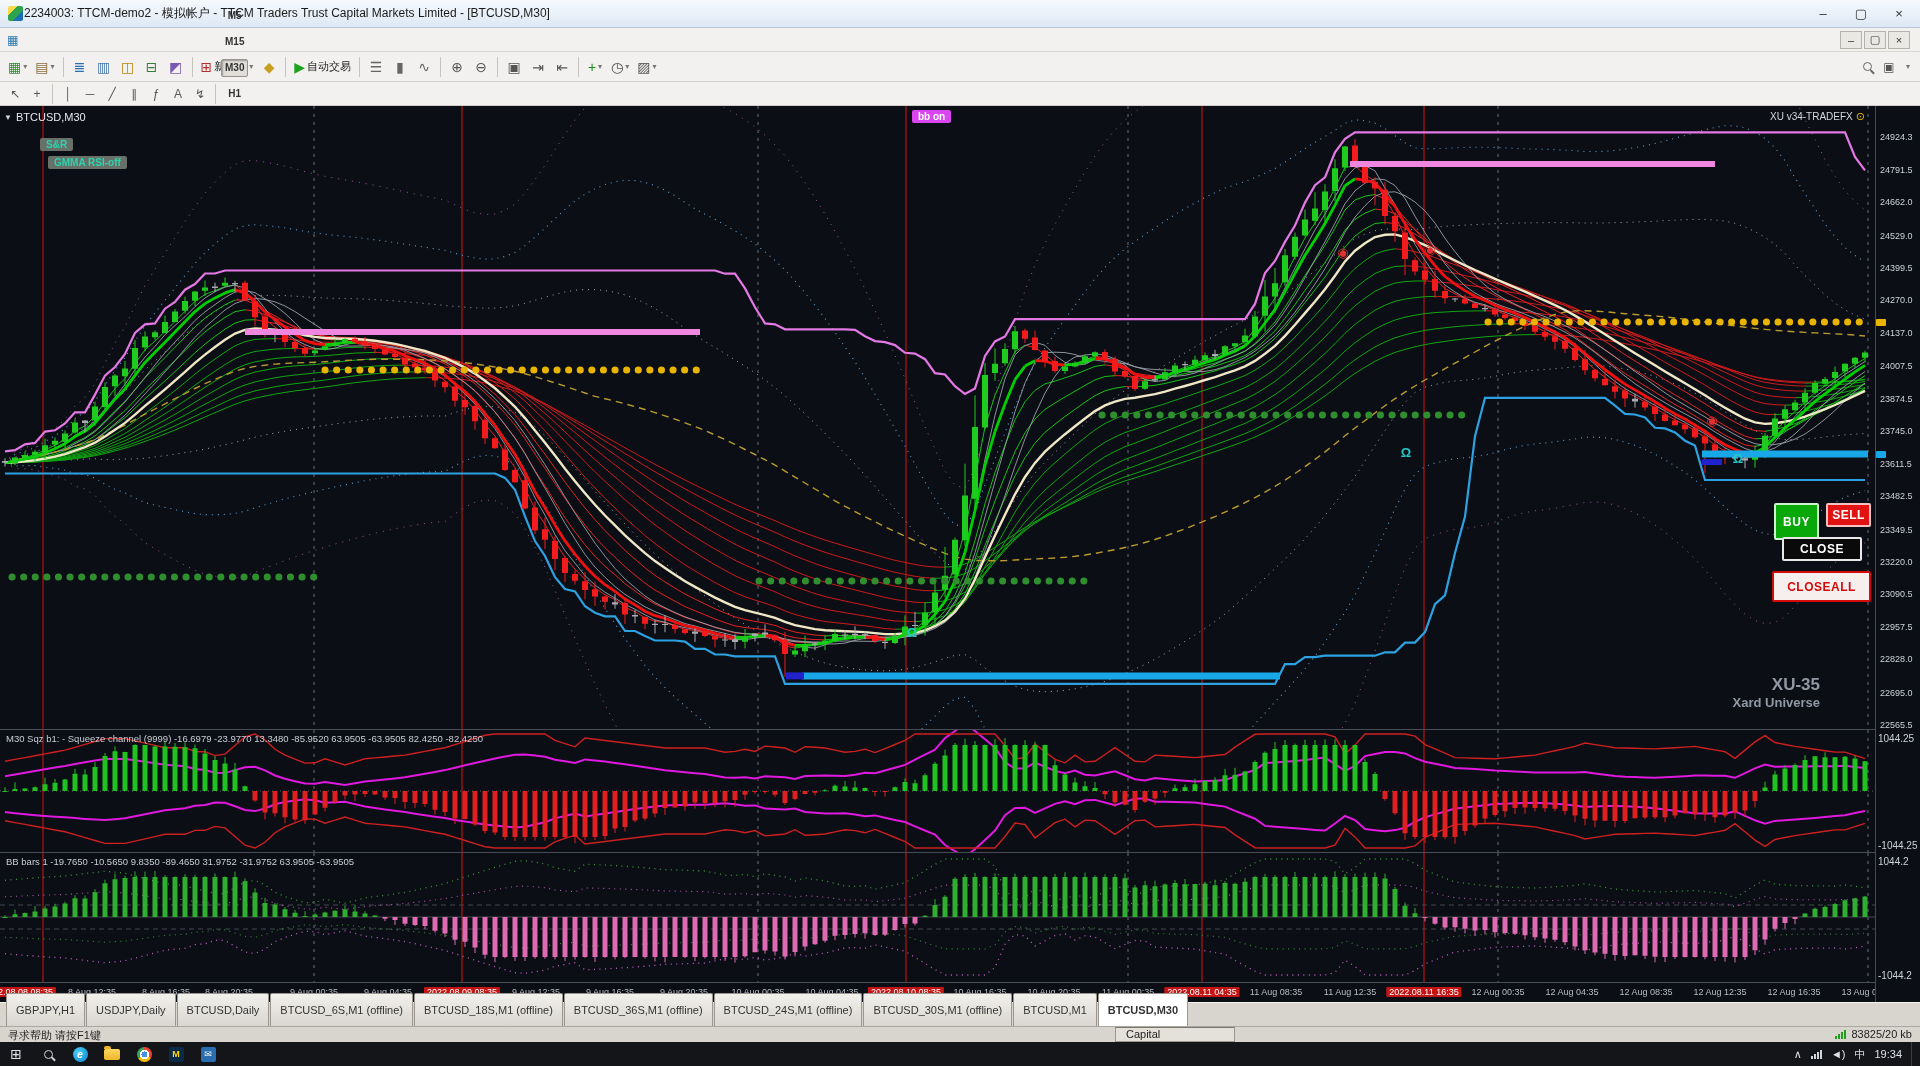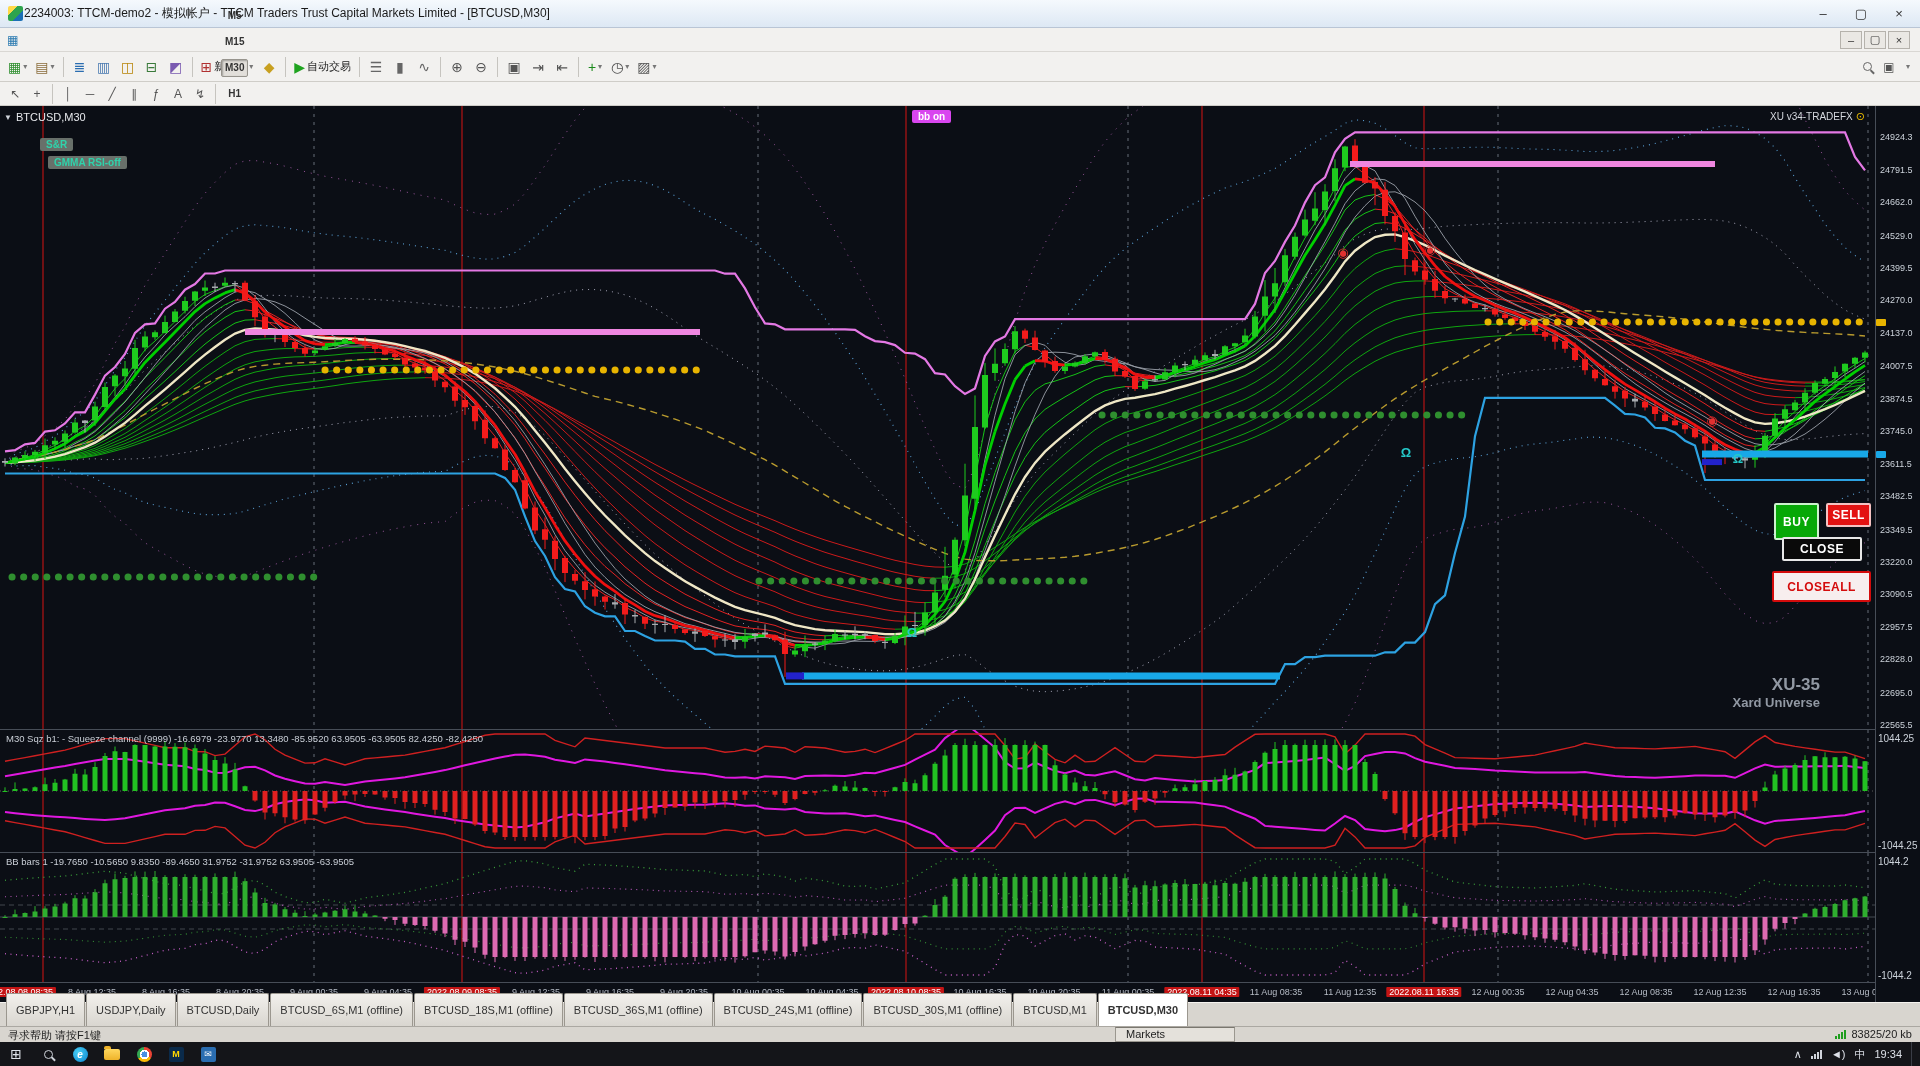--- a/index.html
+++ b/index.html
@@ -388,21 +388,21 @@
           <path d="M2.5 64.0h5v1.0h-5zM12.5 61.2h5v2.8h-5zM22.5 59.9h5v4.1h-5zM32.5 58.5h5v5.5h-5zM42.5 55.4h5v8.6h-5zM52.5 53.5h5v10.5h-5zM62.5 50.4h5v13.6h-5zM72.5 45.3h5v18.7h-5zM82.5 45.5h5v18.5h-5zM92.5 39.2h5v24.8h-5zM102.5 30.3h5v33.7h-5zM112.5 26.3h5v37.7h-5zM122.5 24.9h5v39.1h-5zM132.5 24.0h5v40.0h-5zM142.5 24.0h5v40.0h-5zM152.5 24.0h5v40.0h-5zM162.5 24.0h5v40.0h-5zM172.5 24.0h5v40.0h-5zM182.5 24.0h5v40.0h-5zM192.5 24.0h5v40.0h-5zM202.5 24.0h5v40.0h-5zM212.5 24.0h5v40.0h-5zM222.5 24.0h5v40.0h-5zM232.5 24.0h5v40.0h-5zM242.5 28.2h5v35.8h-5zM252.5 39.5h5v24.5h-5zM262.5 50.0h5v14.0h-5zM272.5 51.4h5v12.6h-5zM282.5 56.2h5v7.8h-5zM292.5 59.8h5v4.2h-5zM302.5 63.1h5v1.0h-5zM312.5 61.5h5v2.5h-5zM322.5 59.4h5v4.6h-5zM332.5 57.8h5v6.2h-5zM342.5 56.2h5v7.8h-5zM352.5 58.4h5v5.6h-5zM362.5 60.6h5v3.4h-5zM372.5 62.6h5v1.4h-5zM922.5 62.8h5v1.2h-5zM932.5 52.1h5v11.9h-5zM942.5 43.8h5v20.2h-5zM952.5 25.8h5v38.2h-5zM962.5 24.0h5v40.0h-5zM972.5 24.0h5v40.0h-5zM982.5 24.0h5v40.0h-5zM992.5 24.0h5v40.0h-5zM1002.5 24.0h5v40.0h-5zM1012.5 24.0h5v40.0h-5zM1022.5 24.0h5v40.0h-5zM1032.5 24.0h5v40.0h-5zM1042.5 24.0h5v40.0h-5zM1052.5 24.0h5v40.0h-5zM1062.5 24.0h5v40.0h-5zM1072.5 24.0h5v40.0h-5zM1082.5 24.0h5v40.0h-5zM1092.5 24.0h5v40.0h-5zM1102.5 24.0h5v40.0h-5zM1112.5 24.0h5v40.0h-5zM1122.5 25.2h5v38.8h-5zM1132.5 34.4h5v29.6h-5zM1142.5 32.2h5v31.8h-5zM1152.5 33.2h5v30.8h-5zM1162.5 31.4h5v32.6h-5zM1172.5 29.9h5v34.1h-5zM1182.5 31.3h5v32.7h-5zM1192.5 31.1h5v32.9h-5zM1202.5 30.8h5v33.2h-5zM1212.5 32.3h5v31.7h-5zM1222.5 30.1h5v33.9h-5zM1232.5 30.8h5v33.2h-5zM1242.5 28.8h5v35.2h-5zM1252.5 24.0h5v40.0h-5zM1262.5 24.0h5v40.0h-5zM1272.5 24.0h5v40.0h-5zM1282.5 24.0h5v40.0h-5zM1292.5 24.0h5v40.0h-5zM1302.5 24.0h5v40.0h-5zM1312.5 24.0h5v40.0h-5zM1322.5 24.0h5v40.0h-5zM1332.5 24.0h5v40.0h-5zM1342.5 24.0h5v40.0h-5zM1352.5 24.0h5v40.0h-5zM1362.5 24.0h5v40.0h-5zM1372.5 24.0h5v40.0h-5zM1382.5 25.5h5v38.5h-5zM1392.5 36.1h5v27.9h-5zM1402.5 52.8h5v11.2h-5zM1412.5 60.2h5v3.8h-5zM1802.5 60.6h5v3.4h-5zM1812.5 55.7h5v8.3h-5zM1822.5 54.0h5v10.0h-5zM1832.5 51.0h5v13.0h-5zM1842.5 47.3h5v16.7h-5zM1852.5 45.2h5v18.8h-5zM1862.5 43.6h5v20.4h-5z" fill="#2fae2f"></path>
           <path d="M382.5 64.0h5v1.7h-5zM392.5 64.0h5v2.9h-5zM402.5 64.0h5v6.8h-5zM412.5 64.0h5v7.9h-5zM422.5 64.0h5v9.0h-5zM432.5 64.0h5v13.8h-5zM442.5 64.0h5v16.6h-5zM452.5 64.0h5v22.7h-5zM462.5 64.0h5v24.7h-5zM472.5 64.0h5v30.6h-5zM482.5 64.0h5v37.7h-5zM492.5 64.0h5v40.0h-5zM502.5 64.0h5v40.0h-5zM512.5 64.0h5v40.0h-5zM522.5 64.0h5v40.0h-5zM532.5 64.0h5v40.0h-5zM542.5 64.0h5v40.0h-5zM552.5 64.0h5v40.0h-5zM562.5 64.0h5v40.0h-5zM572.5 64.0h5v40.0h-5zM582.5 64.0h5v40.0h-5zM592.5 64.0h5v40.0h-5zM602.5 64.0h5v40.0h-5zM612.5 64.0h5v40.0h-5zM622.5 64.0h5v40.0h-5zM632.5 64.0h5v40.0h-5zM642.5 64.0h5v40.0h-5zM652.5 64.0h5v40.0h-5zM662.5 64.0h5v40.0h-5zM672.5 64.0h5v40.0h-5zM682.5 64.0h5v40.0h-5zM692.5 64.0h5v40.0h-5zM702.5 64.0h5v40.0h-5zM712.5 64.0h5v40.0h-5zM722.5 64.0h5v40.0h-5zM732.5 64.0h5v40.0h-5zM742.5 64.0h5v39.3h-5zM752.5 64.0h5v35.2h-5zM762.5 64.0h5v33.4h-5zM772.5 64.0h5v34.4h-5zM782.5 64.0h5v39.5h-5zM792.5 64.0h5v35.0h-5zM802.5 64.0h5v29.6h-5zM812.5 64.0h5v27.2h-5zM822.5 64.0h5v23.8h-5zM832.5 64.0h5v18.8h-5zM842.5 64.0h5v17.9h-5zM852.5 64.0h5v17.1h-5zM862.5 64.0h5v16.3h-5zM872.5 64.0h5v18.0h-5zM882.5 64.0h5v17.7h-5zM892.5 64.0h5v13.0h-5zM902.5 64.0h5v7.0h-5zM912.5 64.0h5v6.4h-5zM1422.5 64.0h5v1.0h-5zM1432.5 64.0h5v6.8h-5zM1442.5 64.0h5v10.4h-5zM1452.5 64.0h5v10.2h-5zM1462.5 64.0h5v11.8h-5zM1472.5 64.0h5v13.4h-5zM1482.5 64.0h5v13.1h-5zM1492.5 64.0h5v15.3h-5zM1502.5 64.0h5v16.1h-5zM1512.5 64.0h5v16.8h-5zM1522.5 64.0h5v18.2h-5zM1532.5 64.0h5v20.2h-5zM1542.5 64.0h5v21.6h-5zM1552.5 64.0h5v22.8h-5zM1562.5 64.0h5v25.2h-5zM1572.5 64.0h5v29.6h-5zM1582.5 64.0h5v33.2h-5zM1592.5 64.0h5v35.4h-5zM1602.5 64.0h5v36.8h-5zM1612.5 64.0h5v37.9h-5zM1622.5 64.0h5v39.0h-5zM1632.5 64.0h5v38.2h-5zM1642.5 64.0h5v38.8h-5zM1652.5 64.0h5v39.8h-5zM1662.5 64.0h5v40.0h-5zM1672.5 64.0h5v40.0h-5zM1682.5 64.0h5v40.0h-5zM1692.5 64.0h5v40.0h-5zM1702.5 64.0h5v40.0h-5zM1712.5 64.0h5v40.0h-5zM1722.5 64.0h5v40.0h-5zM1732.5 64.0h5v40.0h-5zM1742.5 64.0h5v40.0h-5zM1752.5 64.0h5v33.3h-5zM1762.5 64.0h5v22.5h-5zM1772.5 64.0h5v11.7h-5zM1782.5 64.0h5v6.0h-5zM1792.5 64.0h5v2.0h-5z" fill="#dd6ab2"></path>
         </svg>
       <span class="pane-label">BB bars 1 -19.7650 -10.5650 9.8350 -89.4650 31.9752 -31.9752 63.9505 -63.9505</span>
     </div>
 
     <div id="time-axis">
         <span class="tlabel red" style="left: 18px;">2022.08.08 08:35</span>
         <span class="tlabel" style="left: 92px;">8 Aug 12:35</span>
         <span class="tlabel" style="left: 166px;">8 Aug 16:35</span>
-        <span class="tlabel" style="left: 240px;">8 Aug 20:35</span>
+        <span class="tlabel" style="left: 229px;">8 Aug 20:35</span>
         <span class="tlabel" style="left: 314px;">9 Aug 00:35</span>
         <span class="tlabel" style="left: 388px;">9 Aug 04:35</span>
         <span class="tlabel red" style="left: 462px;">2022.08.09 08:35</span>
         <span class="tlabel" style="left: 536px;">9 Aug 12:35</span>
         <span class="tlabel" style="left: 610px;">9 Aug 16:35</span>
         <span class="tlabel" style="left: 684px;">9 Aug 20:35</span>
         <span class="tlabel" style="left: 758px;">10 Aug 00:35</span>
         <span class="tlabel" style="left: 832px;">10 Aug 04:35</span>
         <span class="tlabel red" style="left: 906px;">2022.08.10 08:35</span>
         <span class="tlabel" style="left: 980px;">10 Aug 16:35</span>
@@ -457,21 +457,21 @@
       <span class="tab">BTCUSD_18S,M1 (offline)</span>
       <span class="tab">BTCUSD_36S,M1 (offline)</span>
       <span class="tab">BTCUSD_24S,M1 (offline)</span>
       <span class="tab">BTCUSD_30S,M1 (offline)</span>
       <span class="tab">BTCUSD,M1</span>
       <span class="tab active">BTCUSD,M30</span>
     </div>
 
   <div id="status-bar">
     <span id="status-help">寻求帮助 请按F1键</span>
-    <span id="status-default">Markets</span>
+    <span id="status-default">Capital</span>
     <span id="status-kb">
       <span class="sig">
           <i></i>
           <i></i>
           <i></i>
           <i></i>
         </span>
       <span>83825/20 kb</span>
     </span>
   </div>

